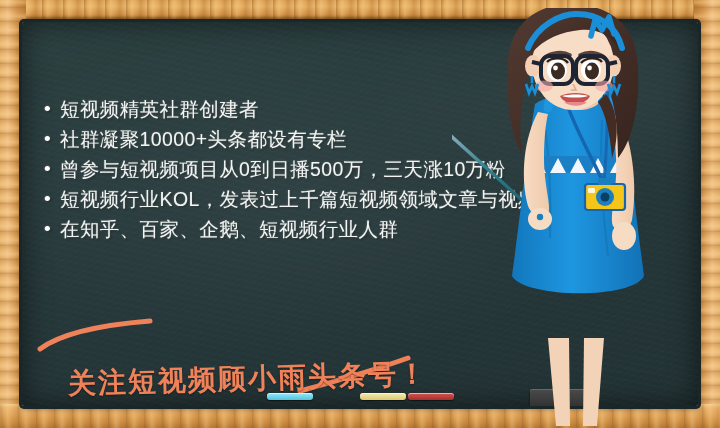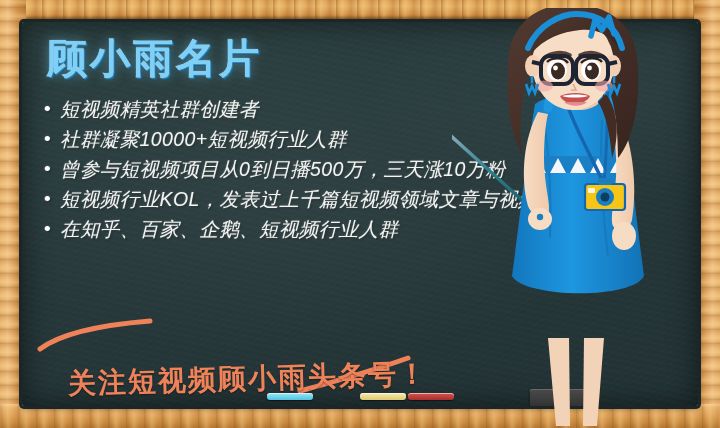--- a/index.html
+++ b/index.html
@@ -131,21 +131,21 @@
     text-shadow: 0 0 2px rgba(255,255,255,.35), 1px 1px 2px rgba(0,0,0,.5);
   }
   .bullet-row { display: flex; align-items: flex-start; }
   .bullet-dot {
     flex: 0 0 auto;
     width: 16px;
     font-size: 19px;
     line-height: 30px;
     color: #ffffff;
   }
-  .bullet-txt { flex: 1 1 auto; font-style: italic; }
+  .bullet-txt { flex: 1 1 auto; }
 
   
   .slogan {
     position: absolute;
     left: 46px; top: 338px;
     font-size: 28px;
     font-weight: 700;
     color: #f08259;
     letter-spacing: 2px;
     white-space: nowrap;
@@ -184,30 +184,29 @@
 
   <div class="wood-bg"></div>
   <div class="wood-top"></div>
   <div class="wood-left"></div>
   <div class="wood-right"></div>
   <div class="wood-ledge"></div>
 
   <div class="board">
     <div class="board-noise"></div>
 
-    <div class="headline">顾小雨名片</div>
 
     <div class="bullets">
       <div class="bullet-row">
         <span class="bullet-dot">•</span>
         <span class="bullet-txt">短视频精英社群创建者</span>
       </div>
       <div class="bullet-row">
         <span class="bullet-dot">•</span>
-        <span class="bullet-txt">社群凝聚10000+短视频行业人群</span>
+        <span class="bullet-txt">社群凝聚10000+头条都设有专栏</span>
       </div>
       <div class="bullet-row">
         <span class="bullet-dot">•</span>
         <span class="bullet-txt">曾参与短视频项目从0到日播500万，三天涨10万粉</span>
       </div>
       <div class="bullet-row">
         <span class="bullet-dot">•</span>
         <span class="bullet-txt">短视频行业KOL，发表过上千篇短视频领域文章与视频</span>
       </div>
       <div class="bullet-row">

